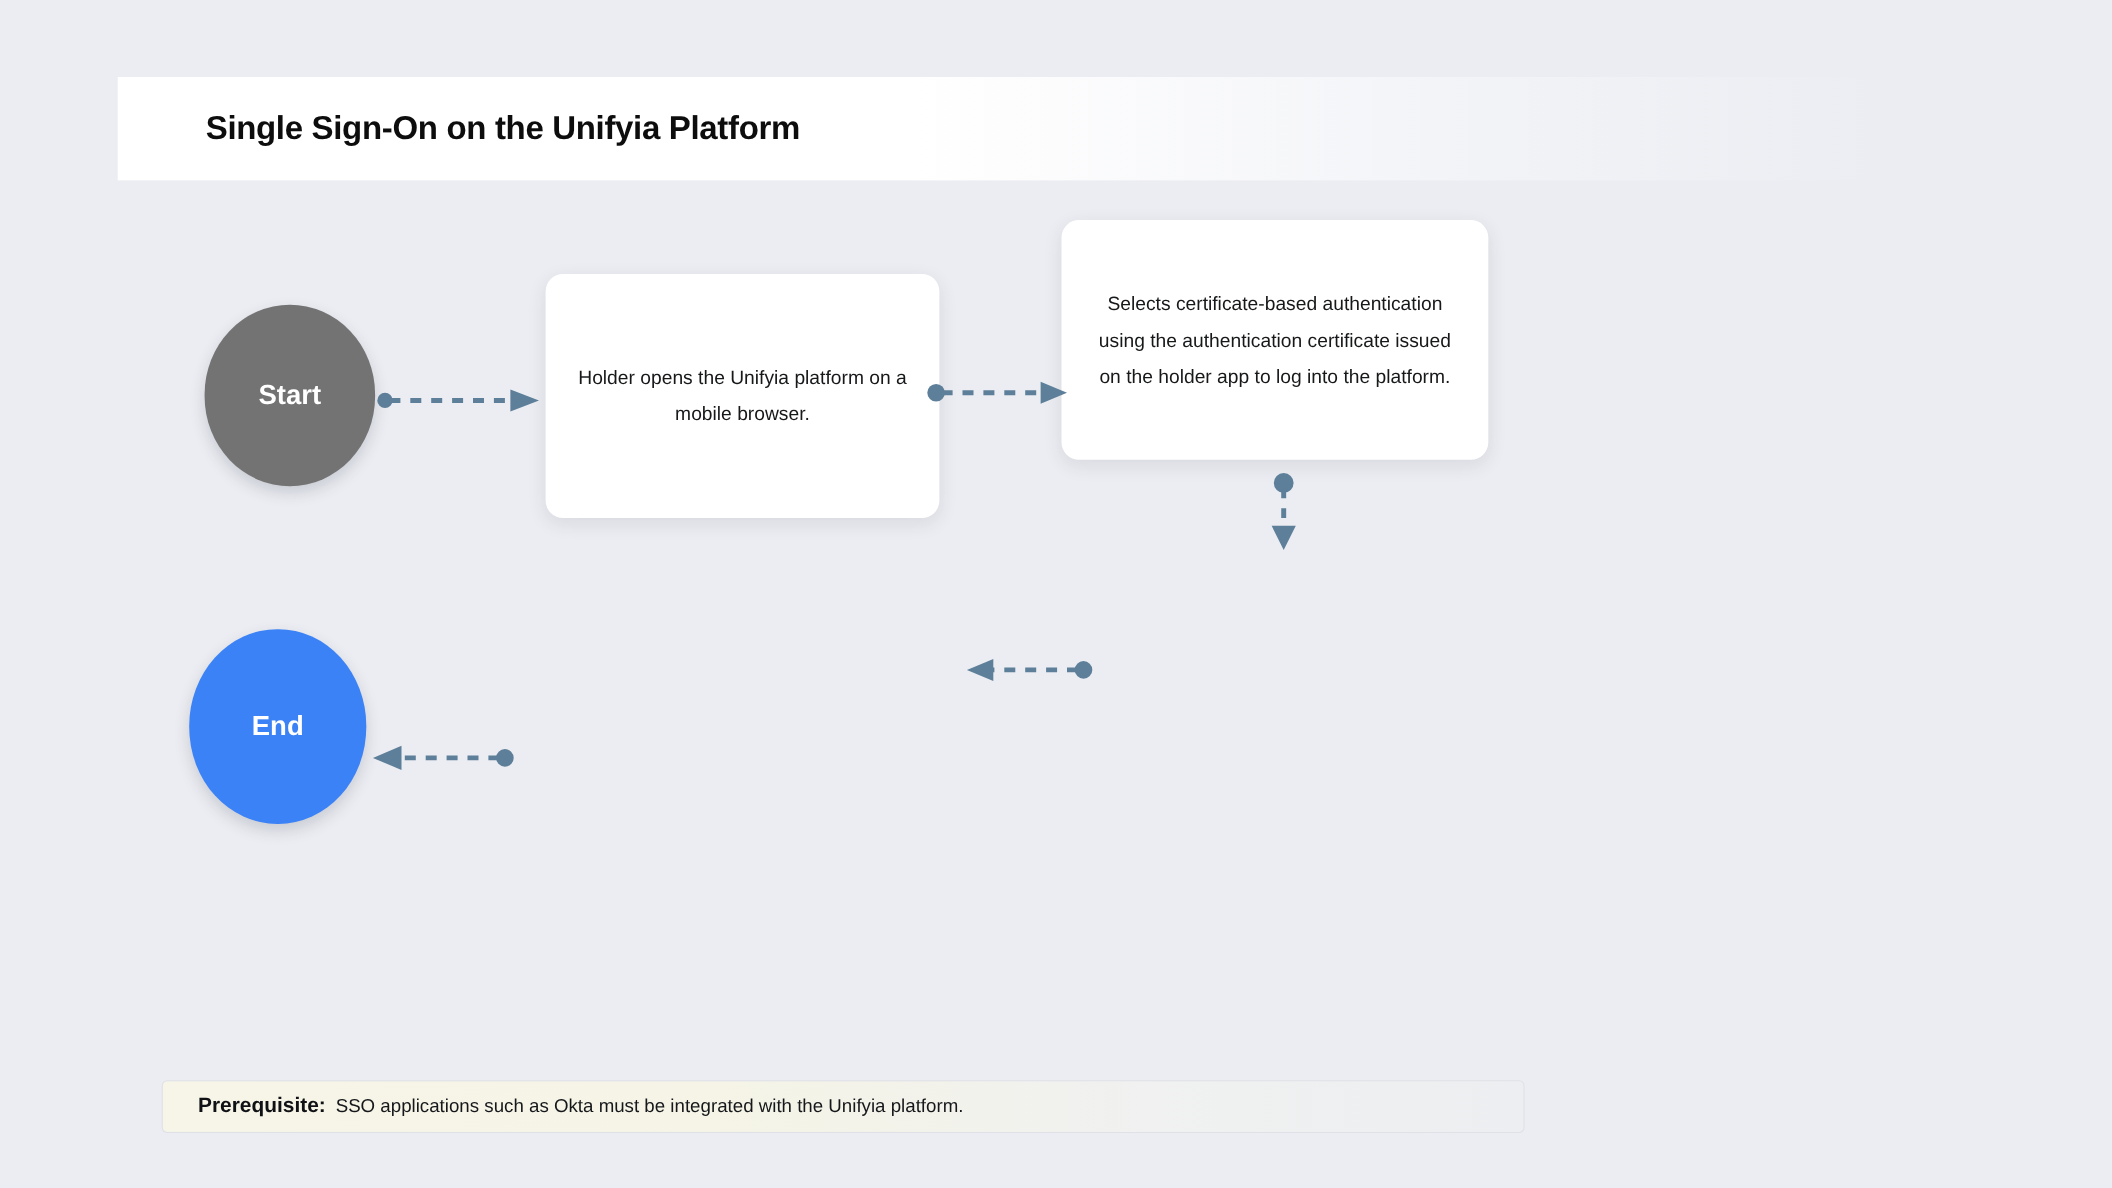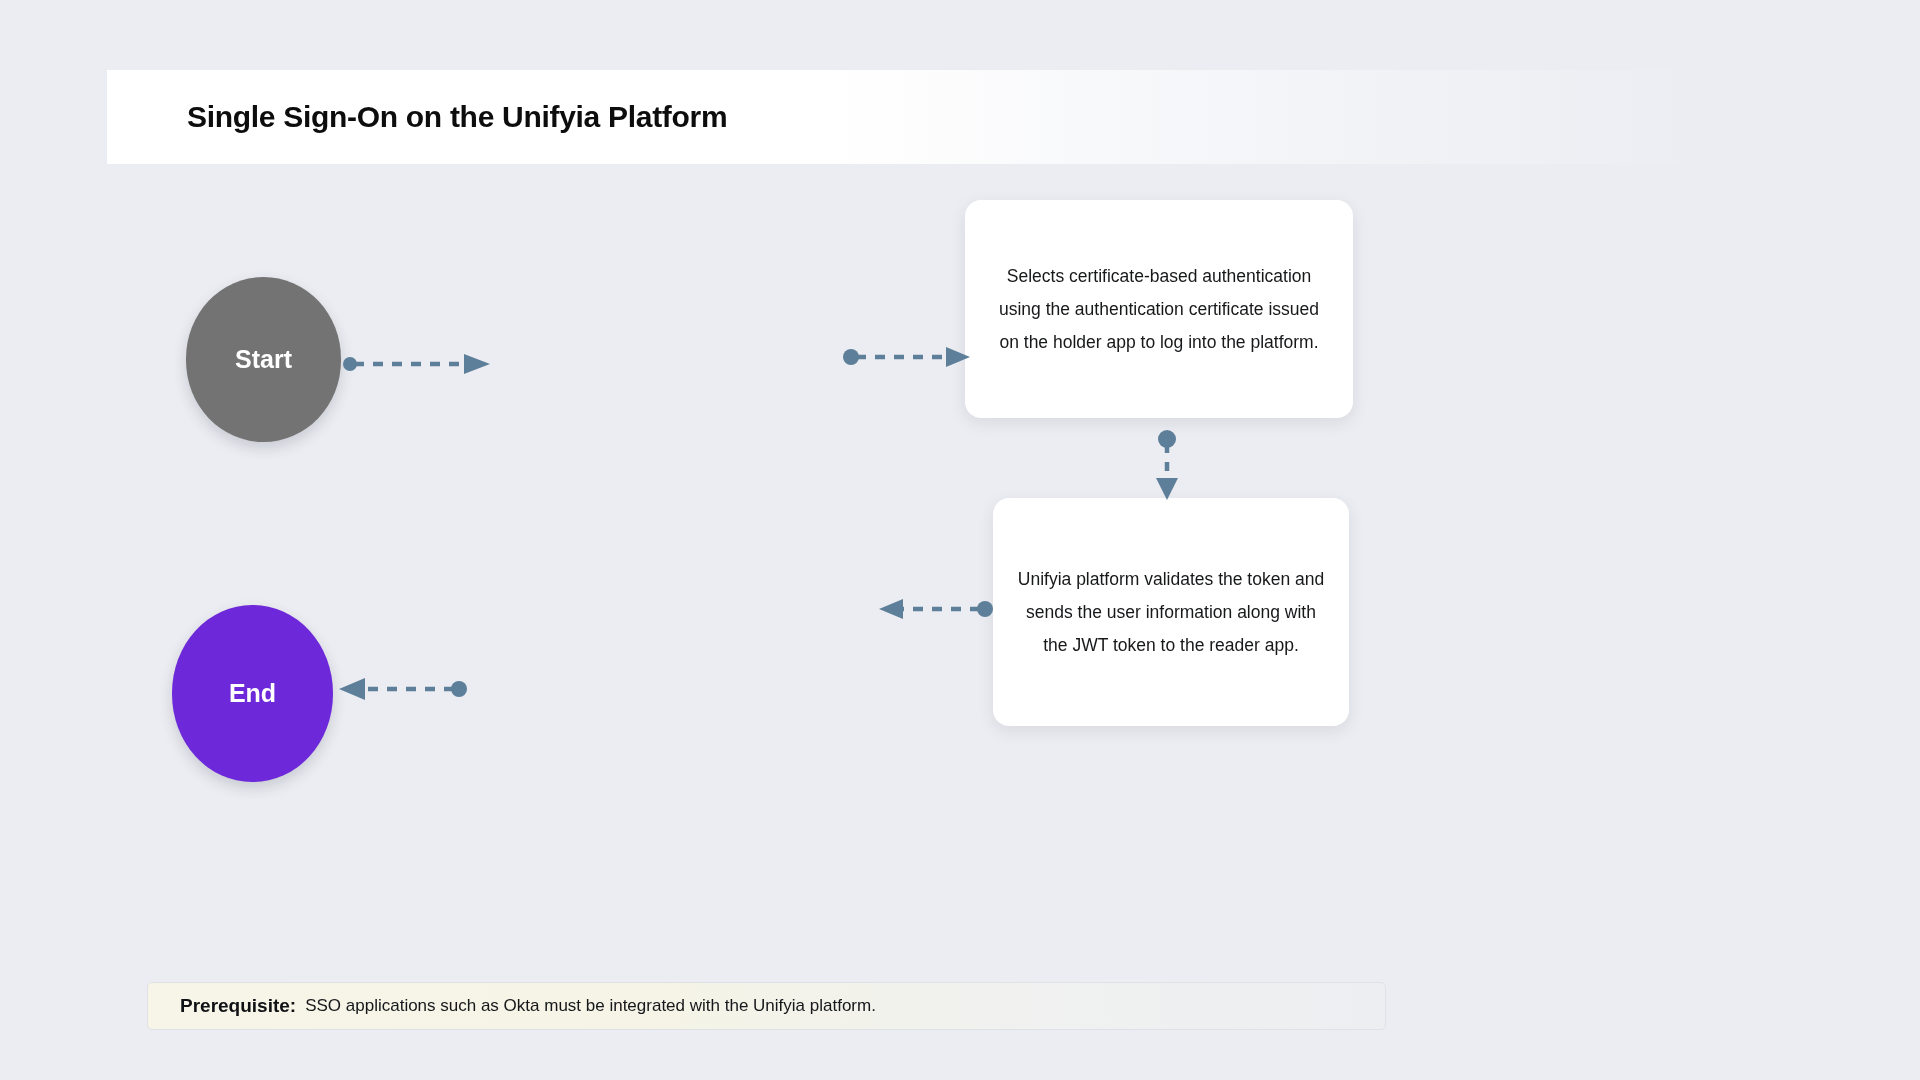--- a/index.html
+++ b/index.html
@@ -56,24 +56,24 @@
   .node-start {
     left: 186px;
     top: 277px;
     width: 155px;
     height: 165px;
     background: #737373;
     border-radius: 78px / 82px;
   }
   .node-end {
     left: 172px;
-    top: 605px;
+    top: 572px;
     width: 161px;
     height: 177px;
-    background: #6d28d9;
+    background: #3b82f6;
     border-radius: 80px / 88px;
   }
 
   
   .process {
     position: absolute;
   }
   .process .card {
     position: absolute;
     left: 0;
@@ -154,32 +154,32 @@
 
   <div class="terminator node-end">
     <span>End</span>
   </div>
 
   <div class="process accent accent-1"></div>
   <div class="process accent accent-2"></div>
   <div class="process accent accent-3"></div>
   <div class="process accent accent-4"></div>
 
+  <div class="process p1">
+    <div class="card">
+      <div class="body">Holder opens the Unifyia platform on a mobile browser.</div>
+    </div>
+  </div>
 
   <div class="process p2">
     <div class="card">
       <div class="body">Selects certificate-based authentication using the authentication certificate issued on the holder app to log into the platform.</div>
     </div>
   </div>
 
-  <div class="process p3">
-    <div class="card">
-      <div class="body">Unifyia platform validates the token and sends the user information along with the JWT token to the reader app.</div>
-    </div>
-  </div>
 
 
   <svg class="connector" style="left:340px; top:348px;" width="160" height="32">
     <circle cx="10" cy="16" r="7" fill="#5d7f99"></circle>
     <line x1="14" y1="16" x2="126" y2="16" stroke="#5d7f99" stroke-width="4.5" stroke-dasharray="10 9"></line>
     <polygon points="124,6 150,16 124,26" fill="#5d7f99"></polygon>
   </svg>
 
   <svg class="connector" style="left:840px; top:341px;" width="140" height="32">
     <circle cx="11" cy="16" r="8" fill="#5d7f99"></circle>

